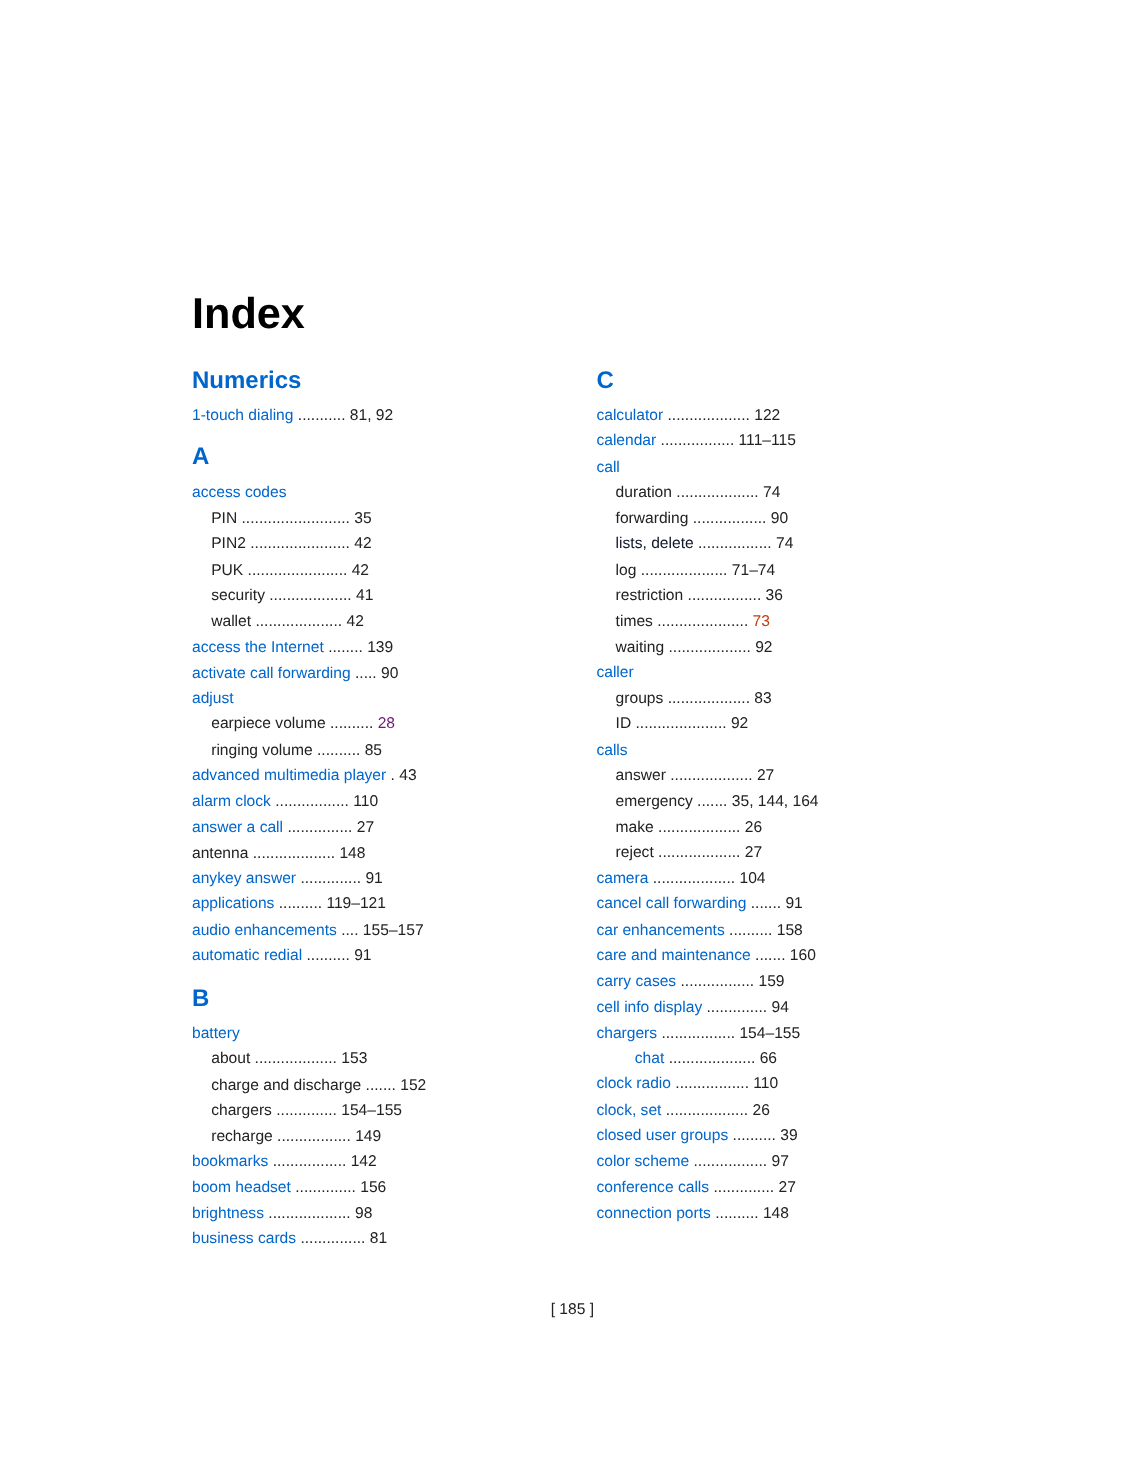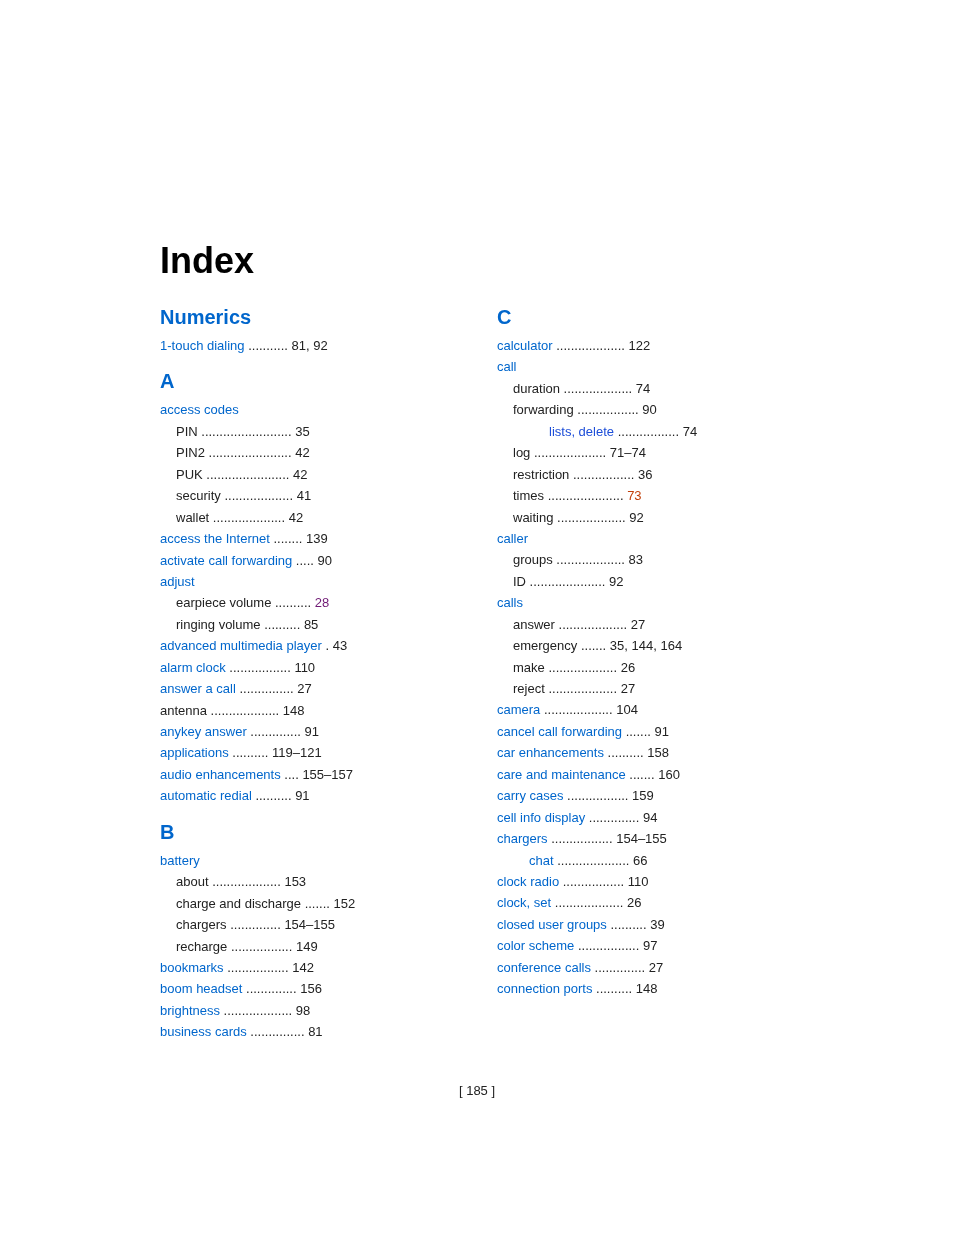--- a/index.html
+++ b/index.html
@@ -110,24 +110,25 @@
           <div class="sub-entry"><span style="color: rgb(34, 34, 34);">recharge</span><span style="color: rgb(34, 34, 34);"> ................. </span><span style="color: rgb(34, 34, 34);">149</span></div>
           <div class="index-entry blue"><span style="color: rgb(0, 102, 204); font-weight: normal;">bookmarks</span><span style="color: rgb(34, 34, 34);"> ................. </span><span style="color: rgb(34, 34, 34);">142</span></div>
           <div class="index-entry blue"><span style="color: rgb(0, 102, 204); font-weight: normal;">boom headset</span><span style="color: rgb(34, 34, 34);"> .............. </span><span style="color: rgb(34, 34, 34);">156</span></div>
           <div class="index-entry blue"><span style="color: rgb(0, 102, 204); font-weight: normal;">brightness</span><span style="color: rgb(34, 34, 34);"> ................... </span><span style="color: rgb(34, 34, 34);">98</span></div>
           <div class="index-entry blue"><span style="color: rgb(0, 102, 204); font-weight: normal;">business cards</span><span style="color: rgb(34, 34, 34);"> ............... </span><span style="color: rgb(34, 34, 34);">81</span></div>
         </div>
 
       <div class="col" id="right-col">
           <div class="section-letter">C</div>
           <div class="index-entry blue"><span style="color: rgb(0, 102, 204); font-weight: normal;">calculator</span><span style="color: rgb(34, 34, 34);"> ................... </span><span style="color: rgb(34, 34, 34);">122</span></div>
+          <div class="index-entry blue"><span style="color: rgb(0, 102, 204); font-weight: normal;">calendar</span><span style="color: rgb(34, 34, 34);"> ................. </span><span style="color: rgb(34, 34, 34);">111–115</span></div>
           <div class="index-entry blue"><span style="color: rgb(0, 102, 204); font-weight: normal;">call</span><span style="color: rgb(34, 34, 34);"></span><span style="color: rgb(34, 34, 34);"></span></div>
           <div class="sub-entry"><span style="color: rgb(34, 34, 34);">duration</span><span style="color: rgb(34, 34, 34);"> ................... </span><span style="color: rgb(34, 34, 34);">74</span></div>
           <div class="sub-entry"><span style="color: rgb(34, 34, 34);">forwarding</span><span style="color: rgb(34, 34, 34);"> ................. </span><span style="color: rgb(34, 34, 34);">90</span></div>
-          <div class="sub-entry"><span style="color: #1d4ed8; margin-left: 36px;">lists, delete</span><span style="color: rgb(34, 34, 34);"> ................. </span><span style="color: rgb(34, 34, 34);">74</span></div>
+          <div class="sub-entry"><span style="color: #0f172a;">lists, delete</span><span style="color: rgb(34, 34, 34);"> ................. </span><span style="color: rgb(34, 34, 34);">74</span></div>
           <div class="sub-entry"><span style="color: rgb(34, 34, 34);">log</span><span style="color: rgb(34, 34, 34);"> .................... </span><span style="color: rgb(34, 34, 34);">71–74</span></div>
           <div class="sub-entry"><span style="color: rgb(34, 34, 34);">restriction</span><span style="color: rgb(34, 34, 34);"> ................. </span><span style="color: rgb(34, 34, 34);">36</span></div>
           <div class="sub-entry"><span style="color: rgb(34, 34, 34);">times</span><span style="color: rgb(34, 34, 34);"> ..................... </span><span style="color: #c2410c;">73</span></div>
           <div class="sub-entry"><span style="color: rgb(34, 34, 34);">waiting</span><span style="color: rgb(34, 34, 34);"> ................... </span><span style="color: rgb(34, 34, 34);">92</span></div>
           <div class="index-entry blue"><span style="color: rgb(0, 102, 204); font-weight: normal;">caller</span><span style="color: rgb(34, 34, 34);"></span><span style="color: rgb(34, 34, 34);"></span></div>
           <div class="sub-entry"><span style="color: rgb(34, 34, 34);">groups</span><span style="color: rgb(34, 34, 34);"> ................... </span><span style="color: rgb(34, 34, 34);">83</span></div>
           <div class="sub-entry"><span style="color: rgb(34, 34, 34);">ID</span><span style="color: rgb(34, 34, 34);"> ..................... </span><span style="color: rgb(34, 34, 34);">92</span></div>
           <div class="index-entry blue"><span style="color: rgb(0, 102, 204); font-weight: normal;">calls</span><span style="color: rgb(34, 34, 34);"></span><span style="color: rgb(34, 34, 34);"></span></div>
           <div class="sub-entry"><span style="color: rgb(34, 34, 34);">answer</span><span style="color: rgb(34, 34, 34);"> ................... </span><span style="color: rgb(34, 34, 34);">27</span></div>
           <div class="sub-entry"><span style="color: rgb(34, 34, 34);">emergency</span><span style="color: rgb(34, 34, 34);"> ....... </span><span style="color: rgb(34, 34, 34);">35, 144, 164</span></div>

